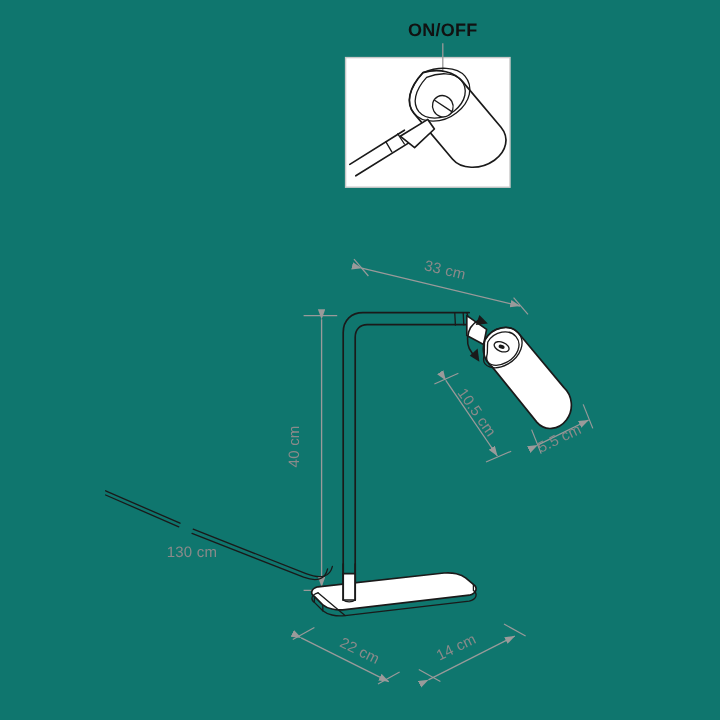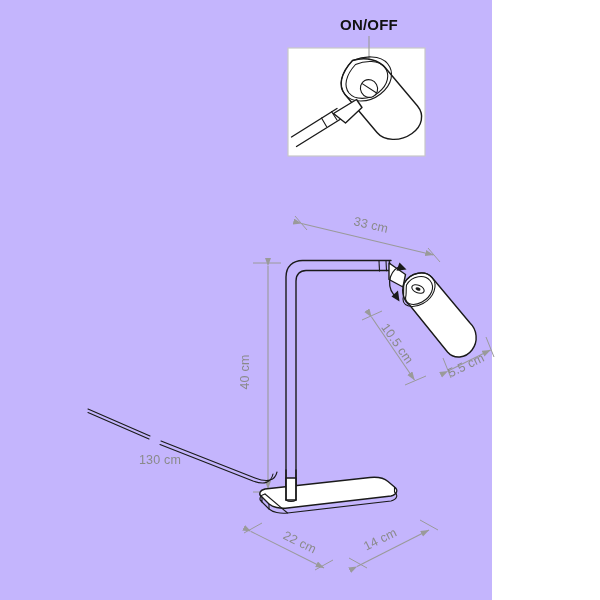--- a/index.html
+++ b/index.html
@@ -8,23 +8,23 @@
     background: #ffffff;
   }
   body {
     width: 600px;
     height: 600px;
     overflow: hidden;
     font-family: "Liberation Sans", sans-serif;
   }
   #sheet {
     position: relative;
-    width: 492px;
+    width: 600px;
     height: 600px;
-    background: #c4b5fd;
+    background: #0f766e;
   }
   svg.drawing {
     position: absolute;
     left: 0;
     top: 0;
     width: 600px;
     height: 600px;
     display: block;
   }
   .obj-line {

